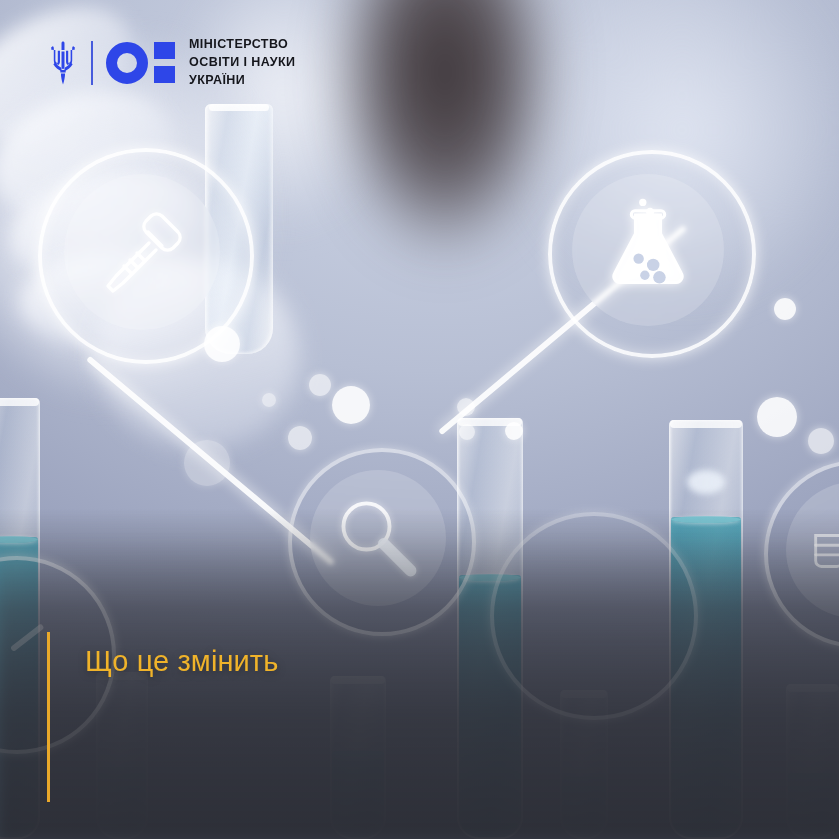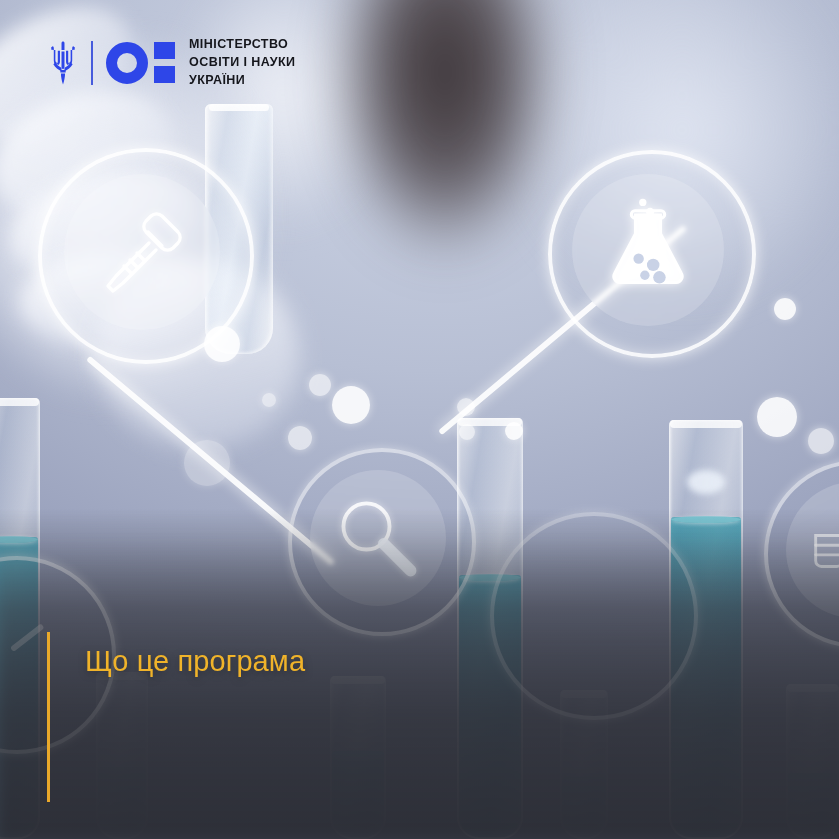--- a/index.html
+++ b/index.html
@@ -326,17 +326,17 @@
     </div>
 
     <div class="ministry">МІНІСТЕРСТВО
 ОСВІТИ І НАУКИ
 УКРАЇНИ</div>
   </div>
 
   <div class="title-block">
     <div class="accent-bar"></div>
     <div class="titles">
-      <div class="subtitle">Що це програма</div>
+      <div class="subtitle">Що це змінить</div>
     </div>
   </div>
 
 </div>
 
 </body></html>

